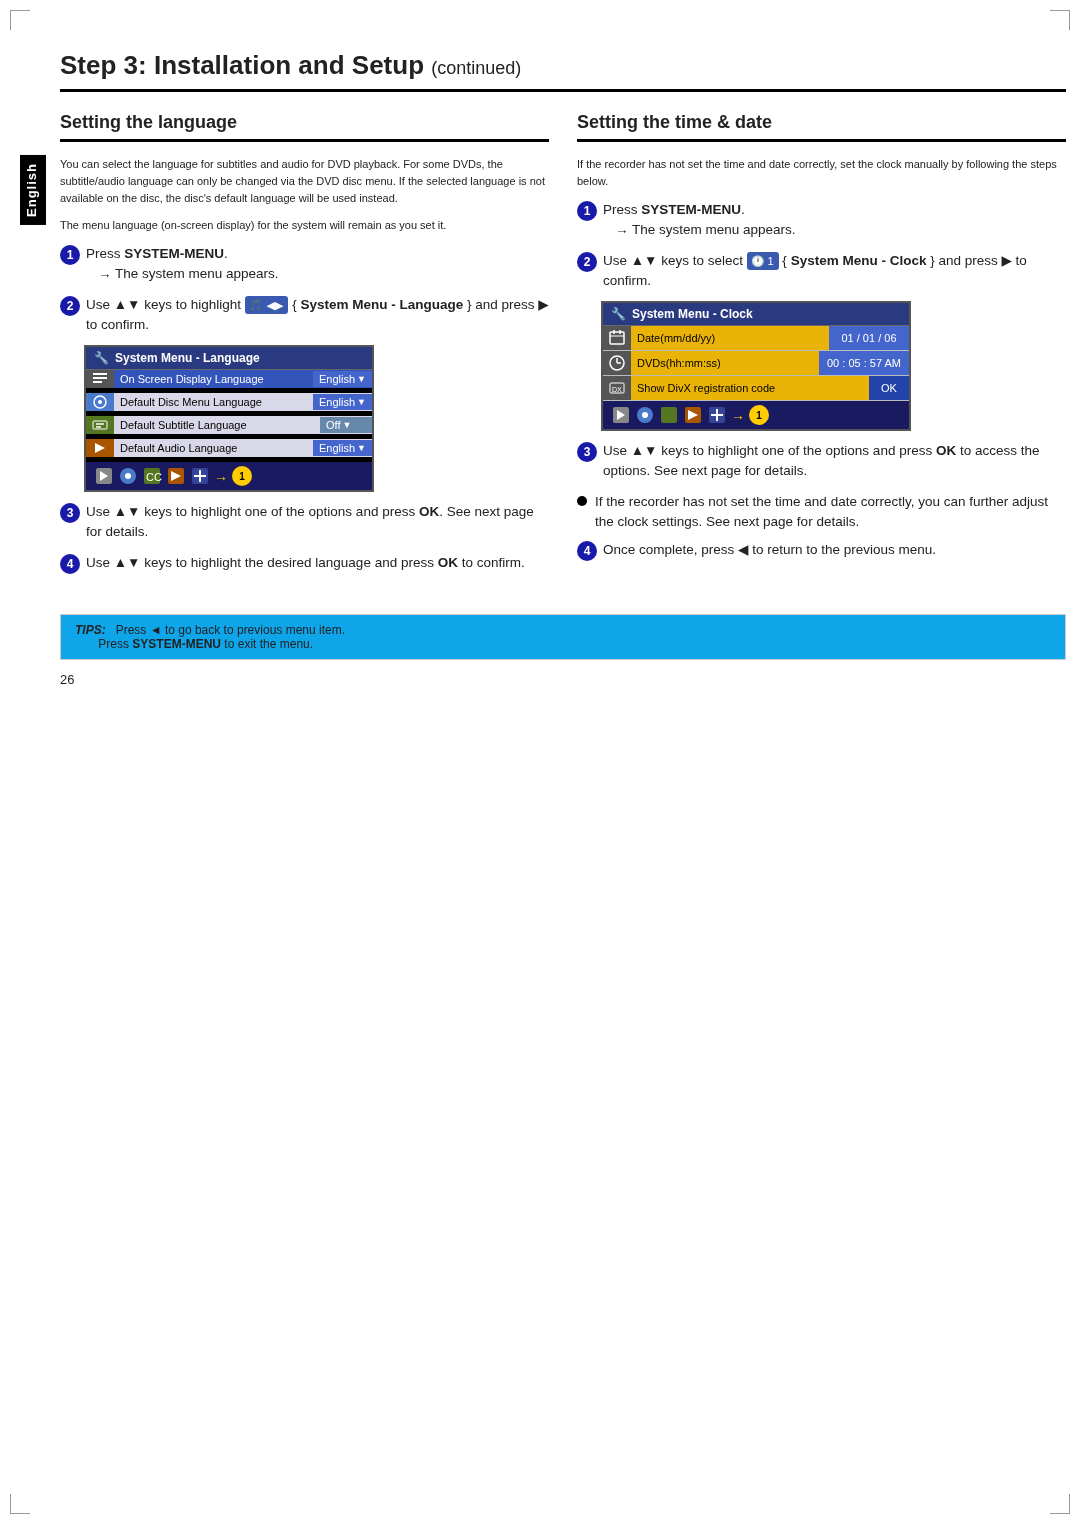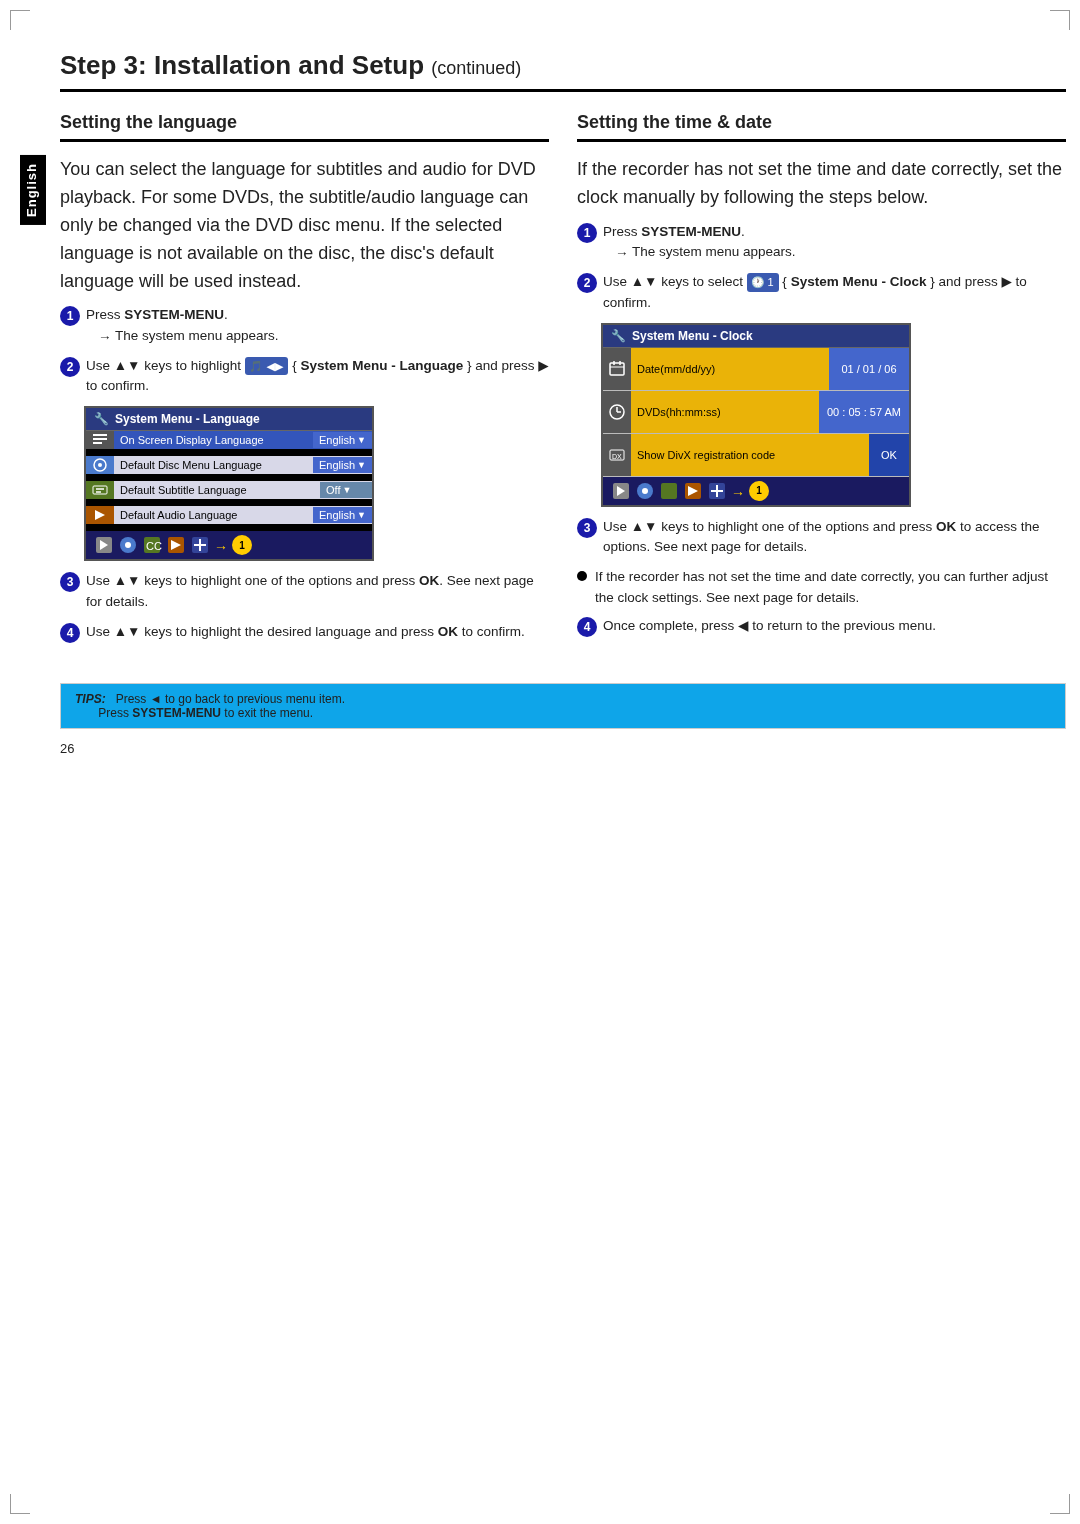--- a/index.html
+++ b/index.html
@@ -68,21 +68,21 @@
     .section-heading {
       font-size: 18px;
       font-weight: bold;
       border-bottom: 3px solid #000;
       padding-bottom: 6px;
       margin-bottom: 14px;
     }
 
     
     .body-text {
-      font-size: 18px;
+      font-size: 11px;
       line-height: 1.55;
       margin-bottom: 10px;
     }
     .body-text.bold-para {
       font-weight: bold;
       margin-bottom: 10px;
     }
 
     
     .step {
@@ -135,21 +135,21 @@
       gap: 6px;
       border-bottom: 1px solid #666;
     }
     .menu-rows {
       background: #d8d8e8;
       color: #000;
     }
     .menu-row {
       display: flex;
       align-items: center;
-      border-bottom: 7px solid #000000;
+      border-bottom: 5px solid #000000;
       min-height: 22px;
     }
     .menu-row.highlighted {
       background: #3355bb;
       color: #fff;
     }
     .menu-row-icon {
       width: 28px;
       display: flex;
       align-items: center;
@@ -251,21 +251,21 @@
       flex-shrink: 0;
     }
     .clock-menu-row-label {
       flex: 1;
       padding: 3px 6px;
       font-size: 11px;
     }
     .clock-menu-row-value {
       background: #4466cc;
       color: #fff;
-      padding: 15px 8px;
+      padding: 6px 8px;
       font-size: 11px;
       min-width: 80px;
       text-align: center;
     }
     .clock-menu-row-value.ok {
       background: #2244aa;
       min-width: 40px;
     }
 
     
@@ -313,20 +313,23 @@
 
   <div class="two-col">
 
     <div class="col-left">
       <div class="section-heading">
         <span>Setting the language</span>
       </div>
 
       <p class="body-text">
         <span>You can select the language for subtitles and audio for DVD playback. For some DVDs, the subtitle/audio language can only be changed via the DVD disc menu. If the selected language is not available on the disc, the disc's default language will be used instead.</span>
+      </p>
+      <p class="body-text">
+        <span>The menu language (on-screen display) for the system will remain as you set it.</span>
       </p>
 
       <div class="step">
         <span class="step-num">1</span>
         <div class="step-content">
           <span>Press <b>SYSTEM-MENU</b>.</span>
           <span class="arrow">→ The system menu appears.</span>
         </div>
       </div>
 

